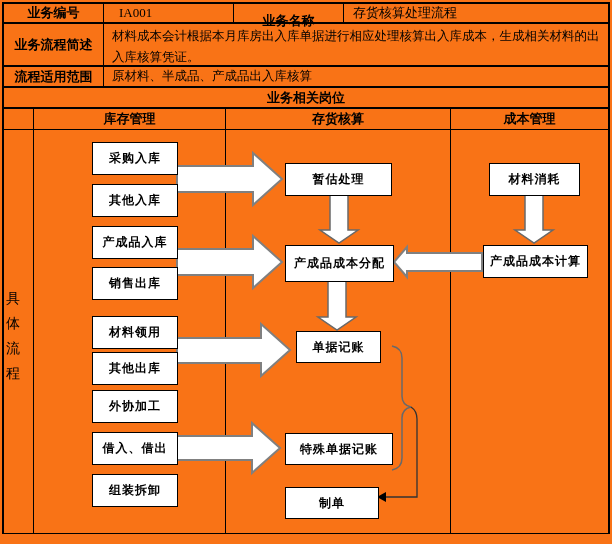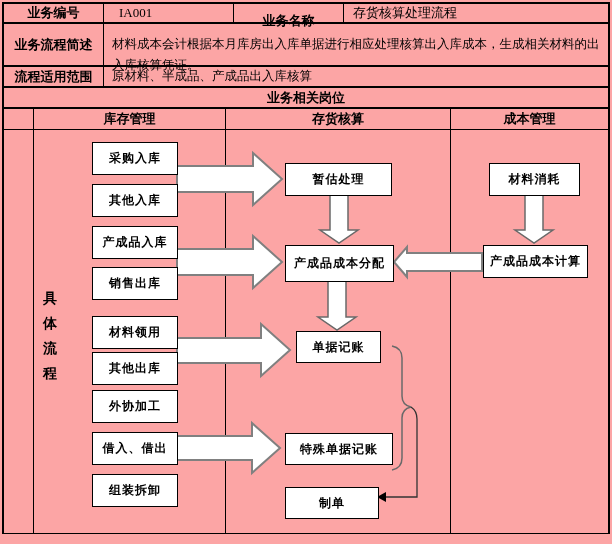--- a/index.html
+++ b/index.html
@@ -1,28 +1,28 @@
 <!DOCTYPE html>
 <html><head>
 <meta charset="utf-8">
 <style>
   html,body{margin:0;padding:0;background:#fff;}
-  #stage{position:relative;width:612px;height:544px;background:#fca5a5;
+  #stage{position:relative;width:612px;height:544px;background:#f97316;
          font-family:"Liberation Sans","DejaVu Sans",sans-serif;color:#000;overflow:hidden;}
   .hline,.vline{position:absolute;background:#000;}
   .cell{position:absolute;display:flex;align-items:center;font-size:13px;}
   .cell.center{justify-content:center;text-align:center;}
   .cell.bold{font-weight:bold;font-size:13px;}
   .fbox{position:absolute;background:#fff;border:1px solid #000;display:flex;
         align-items:center;justify-content:center;font-size:12px;letter-spacing:1px;
         text-align:center;z-index:3;font-weight:bold;}
-  #rail{position:absolute;left:6px;top:286px;width:22px;text-align:center;
-        font-weight:bold;font-size:14px;line-height:25px;word-break:break-all;z-index:2;margin-left:33px;}
+  #rail{position:absolute;left:6px;top:286px;width:22px;text-align:left;
+        font-weight:normal;font-size:14px;line-height:25px;word-break:break-all;z-index:2;}
   #arrows{position:absolute;left:0;top:0;z-index:2;}
-  #summary-text{align-items:flex-start;line-height:21px;padding-top:10px;}
+  #summary-text{align-items:flex-start;line-height:21px;padding-top:2px;}
   .serif{font-family:"Liberation Serif","DejaVu Serif",serif;}
 </style>
 </head>
 <body>
 
 <div id="stage">
 
   <div class="hline" style="left:2px;top:2px;width:608px;height:2px"></div>
   <div class="hline" style="left:2px;top:22px;width:608px;height:2px"></div>
   <div class="hline" style="left:2px;top:65px;width:608px;height:2px"></div>

